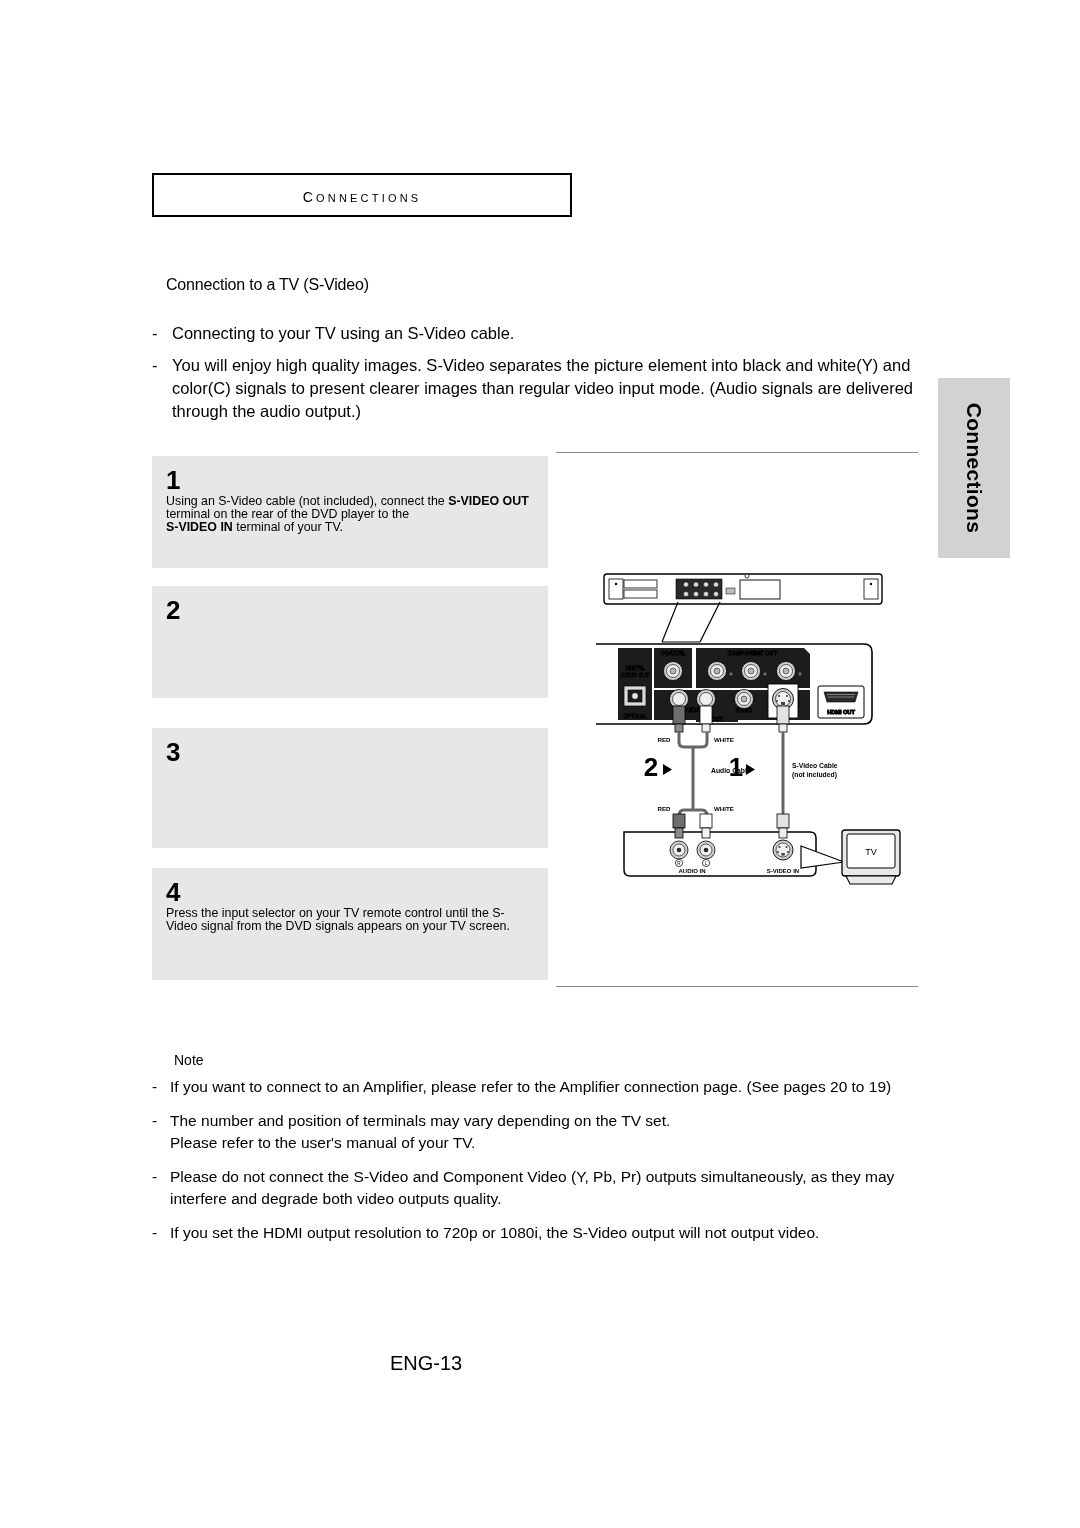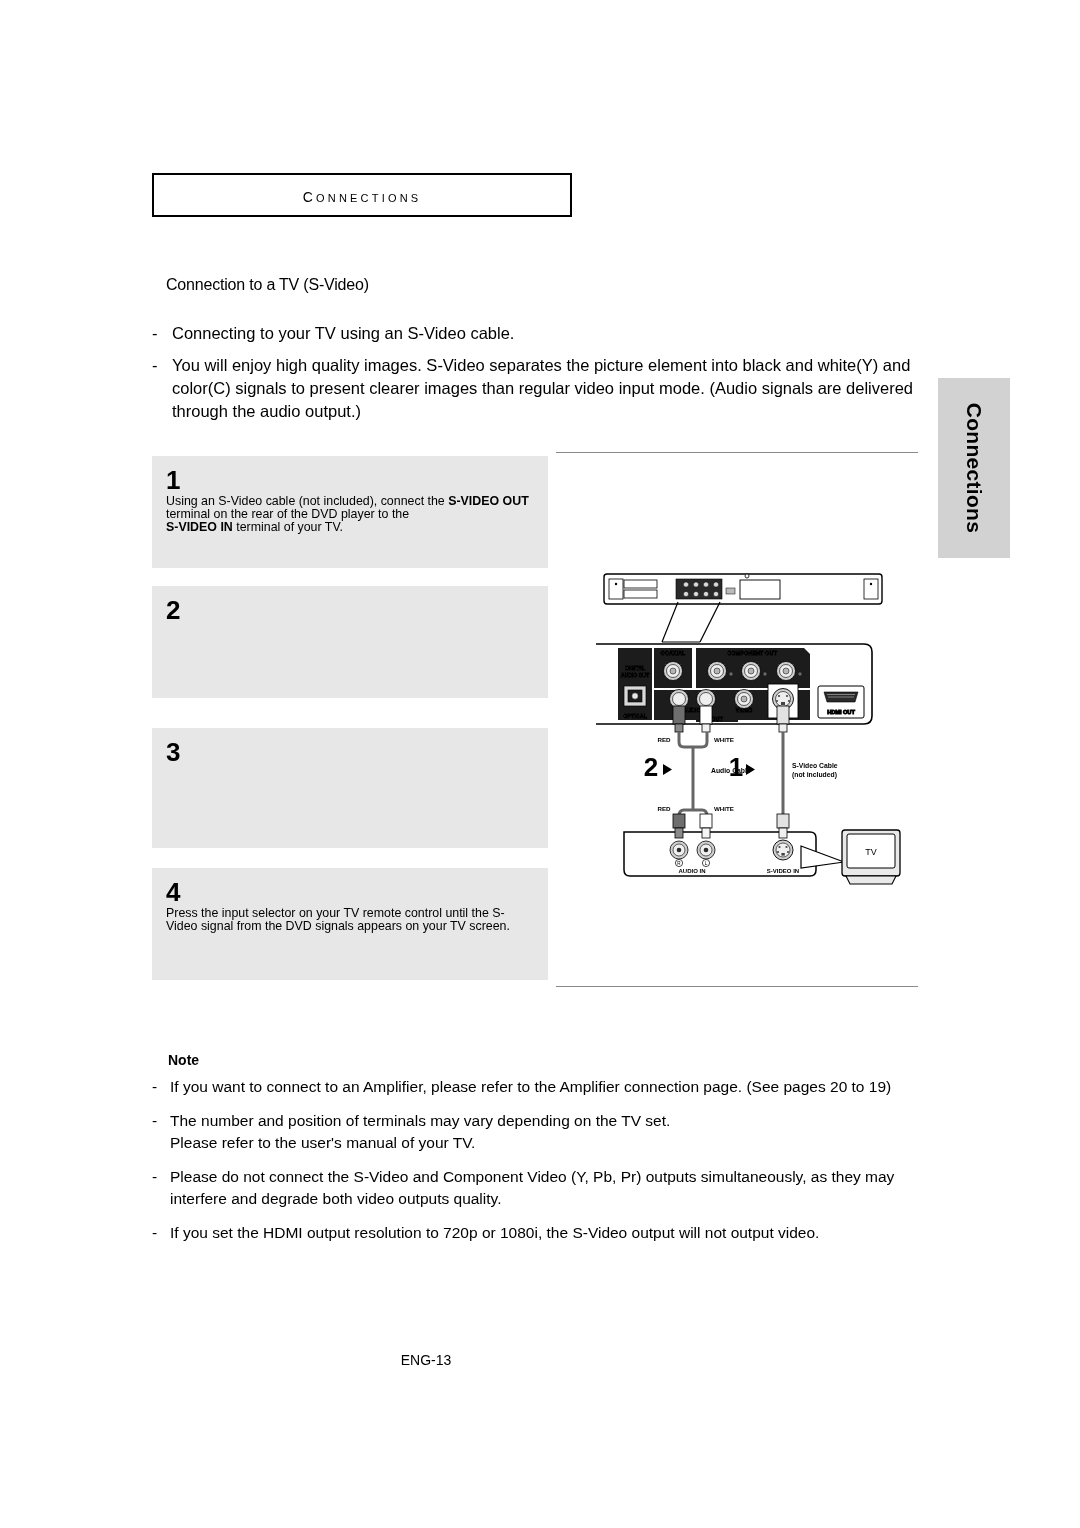--- a/index.html
+++ b/index.html
@@ -55,29 +55,29 @@
   .side-tab{
     position:absolute;left:938px;top:378px;width:72px;height:180px;background:#d2d2d2;
   }
   .side-tab span{
     position:absolute;left:50%;top:50%;white-space:nowrap;
     transform:translate(-50%,-50%) rotate(90deg);
     font-size:21px;font-weight:bold;letter-spacing:0.3px;
   }
 
   
-  .note-h{position:absolute;left:150px;top:1052px;font-size:14px;font-weight:bold;padding-left:18px;}
+  .note-h{position:absolute;left:156px;top:1052px;font-size:14px;font-weight:normal;padding-left:18px;}
   .notes{position:absolute;left:152px;top:1076px;width:776px;}
   .notes .row{display:flex;margin-bottom:12px;font-size:15.5px;line-height:22px;}
   .notes .dash{width:18px;flex:0 0 18px;}
   .notes .txt{flex:1;}
 
   
   .footer{
-    position:absolute;left:0;top:1352px;width:852px;text-align:center;font-size:14px;
+    position:absolute;left:0;top:1352px;width:852px;text-align:center;font-size:20px;
   }
 
   
   .diagram{position:absolute;left:596px;top:566px;width:310px;height:350px;}
   .diagram svg{display:block;}
 </style>
 </head>
 <body>
 
 <div class="page">

